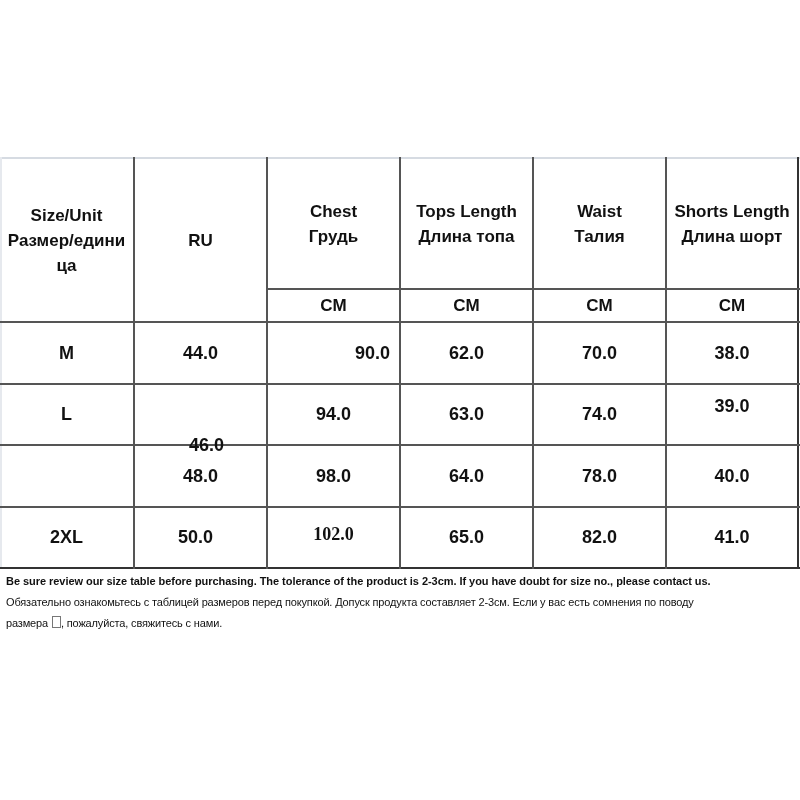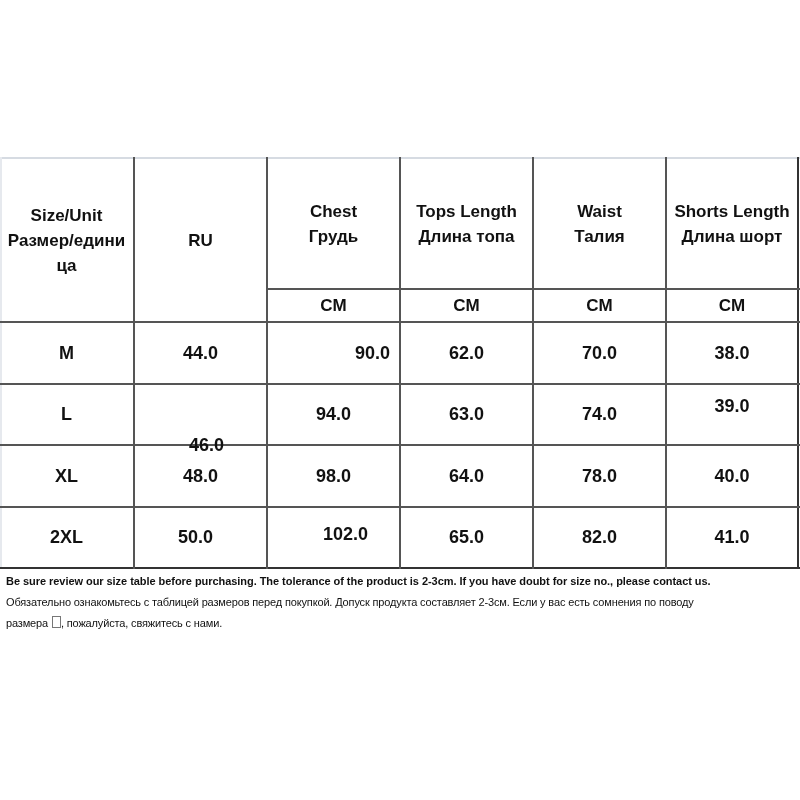--- a/index.html
+++ b/index.html
@@ -109,30 +109,29 @@
   <div class="cell val" style="left:534px; top:166px; width:131px; height:60px;">70.0</div>
   <div class="cell val" style="left:667px; top:166px; width:130px; height:60px;">38.0</div>
 
   <div class="cell val" style="left:0; top:228px; width:133px; height:59px;">L</div>
   <div class="cell val" style="left:141px; top:228px; width:131px; height:51px;margin-top:35px;">46.0</div>
   <div class="cell val" style="left:268px; top:228px; width:131px; height:59px;">94.0</div>
   <div class="cell val" style="left:401px; top:228px; width:131px; height:59px;">63.0</div>
   <div class="cell val" style="left:534px; top:228px; width:131px; height:59px;border-radius:7px;">74.0</div>
   <div class="cell val" style="left:667px; top:228px; width:130px; height:42px;">39.0</div>
 
-  <div class="cell val" style="left:0; top:289px; width:133px; height:60px;">XL</div>
   <div class="cell val" style="left:135px; top:289px; width:131px; height:60px;">48.0</div>
   <div class="cell val" style="left:268px; top:289px; width:131px; height:60px;">98.0</div>
   <div class="cell val" style="left:401px; top:289px; width:131px; height:60px;">64.0</div>
   <div class="cell val" style="left:534px; top:289px; width:131px; height:60px;">78.0</div>
   <div class="cell val" style="left:667px; top:289px; width:130px; height:60px;">40.0</div>
 
   <div class="cell val" style="left:0; top:351px; width:133px; height:59px;">2XL</div>
   <div class="cell val" style="left:135px; top:351px; width:121px; height:59px;">50.0</div>
-  <div class="cell val" style="left:280px; top:351px; width:131px; height:52px;">102.0</div>
+  <div class="cell val" style="left:268px; top:351px; width:131px; height:52px;font-family:Liberation Serif, serif;">102.0</div>
   <div class="cell val" style="left:401px; top:351px; width:131px; height:59px;">65.0</div>
   <div class="cell val" style="left:534px; top:351px; width:131px; height:59px;">82.0</div>
   <div class="cell val" style="left:667px; top:351px; width:130px; height:59px;">41.0</div>
 </div>
 
 <div class="notes">
   <div class="en">Be sure review our size table before purchasing. The tolerance of the product is 2-3cm. If you have doubt for size no., please contact us.</div>
   <div class="ru">Обязательно ознакомьтесь с таблицей размеров перед покупкой. Допуск продукта составляет 2-3см. Если у вас есть сомнения по поводу</div>
   <div class="ru"><span>размера </span><span class="box-glyph"></span><span>, пожалуйста, свяжитесь с нами.</span></div>
 </div>

